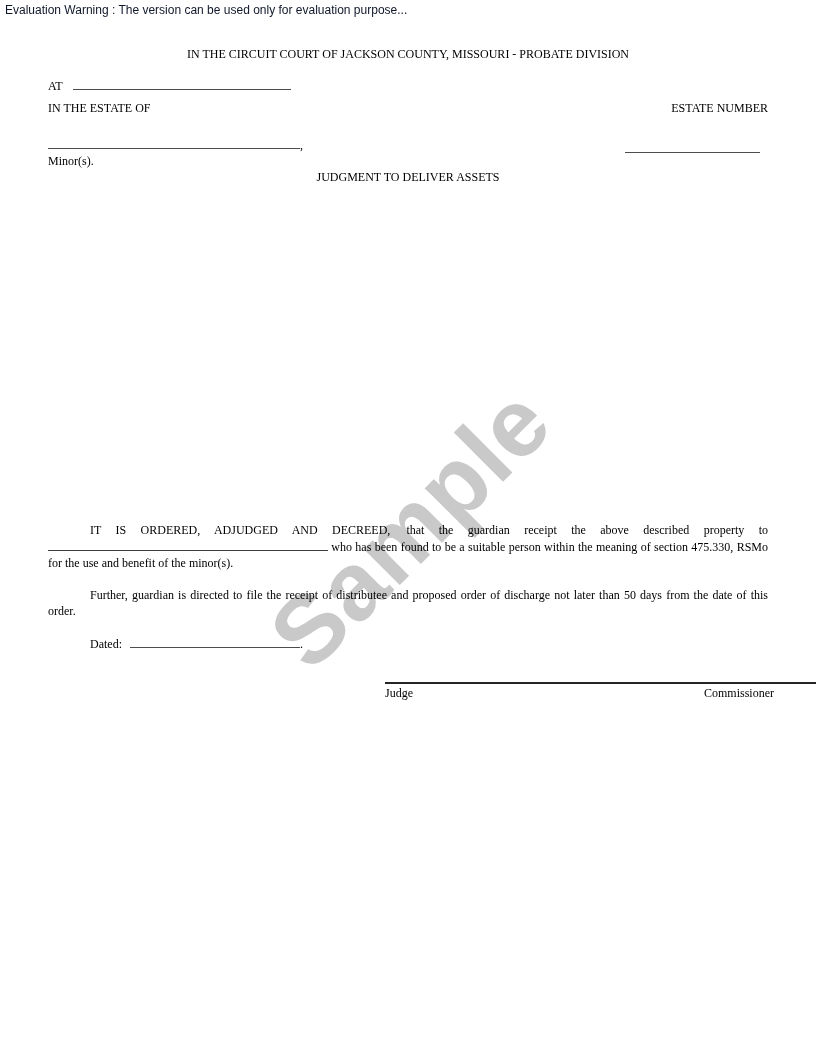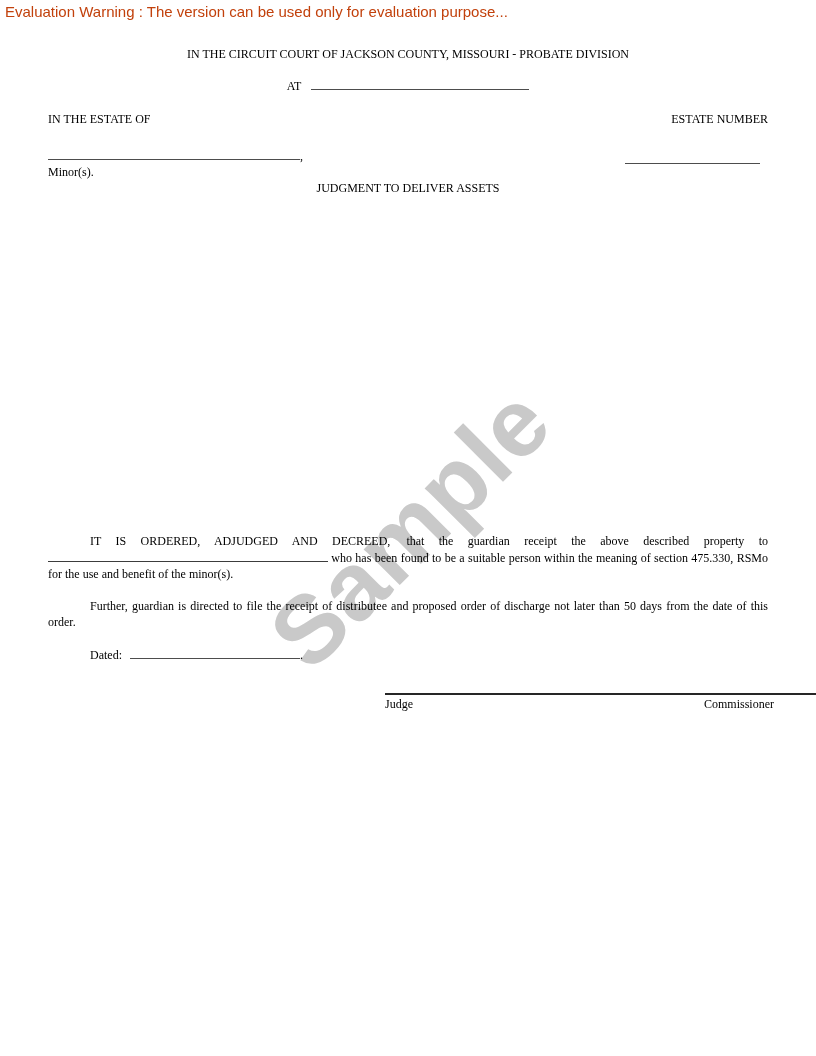--- a/index.html
+++ b/index.html
@@ -12,22 +12,22 @@
     background: #ffffff;
     overflow: hidden;
     margin: 0 auto;
     color: #000000;
   }
   .warning {
     position: absolute;
     top: 3px;
     left: 5px;
     font-family: "Liberation Sans", sans-serif;
-    font-size: 15px;
-    color: #c2410c;
+    font-size: 12px;
+    color: #0f172a;
     z-index: 2;
     white-space: nowrap;
   }
   .watermark {
     position: absolute;
     top: 528px;
     left: 410px;
     transform: translate(-50%, -50%) rotate(-45deg);
     font-family: "Liberation Sans", sans-serif;
     font-weight: bold;
@@ -40,29 +40,29 @@
   .content {
     position: absolute;
     top: 46px;
     left: 48px;
     width: 720px;
     z-index: 1;
     font-size: 12px;
     line-height: 16px;
   }
   .court-title { text-align: center; }
-  .at-row { text-align: center; margin-top: 15px; }
+  .at-row { text-align: left; margin-top: 15px; }
   .blank {
     display: inline-block;
     border-bottom: 1.5px solid #4d4d4d;
     height: 13px;
     vertical-align: baseline;
   }
   .at-blank { width: 218px; margin-left: 10px; }
-  .caption-row { display: flex; justify-content: space-between; margin-top: 17px; }
+  .caption-row { display: flex; justify-content: space-between; margin-top: 6px; }
   .blank-row { display: flex; justify-content: space-between; margin-top: 20px; align-items: flex-end; }
   .estate-name-blank { width: 252px; }
   .estate-number-blank { width: 135px; margin-right: 8px; }
   .doc-title { text-align: center; margin-top: 0px; }
   .sec-ref { text-align: center; }
   .para { text-align: justify; }
   .indent { text-indent: 42px; }
   .prewrap { white-space: pre-wrap; }
   .para1 { margin-top: 14px; }
   .order-para { margin-top: 337px; }

